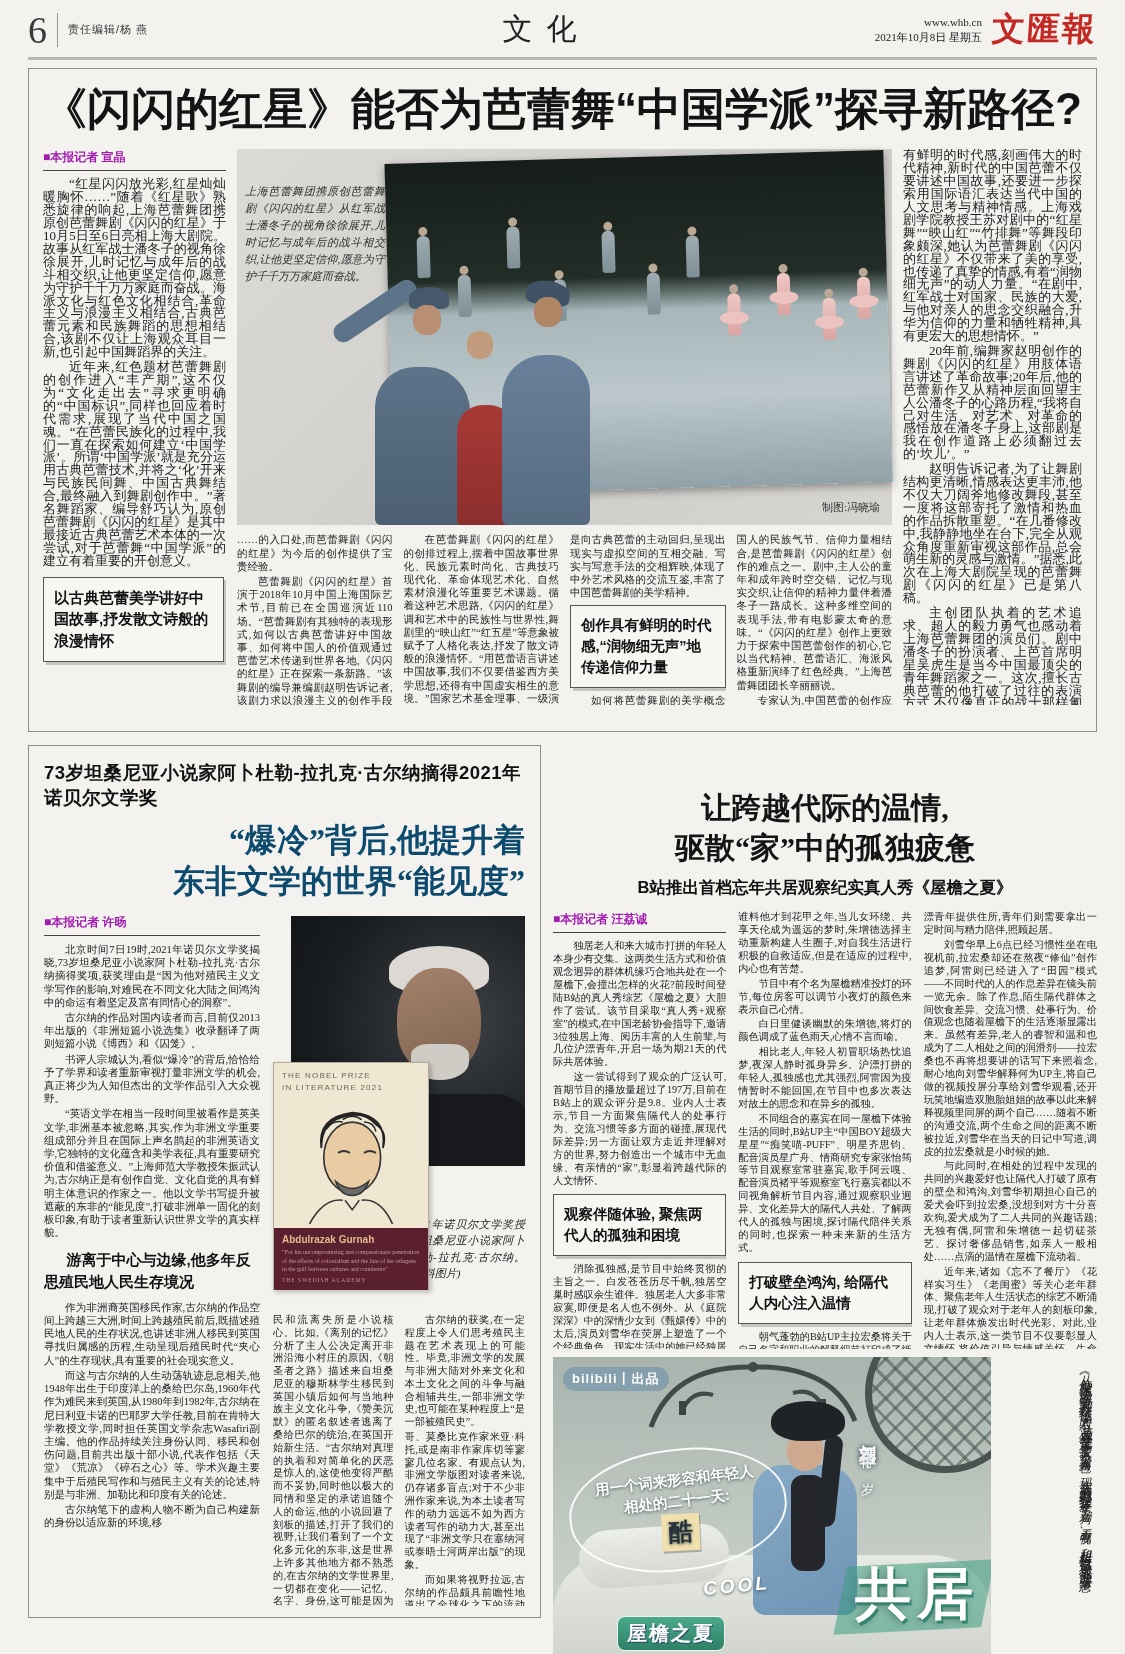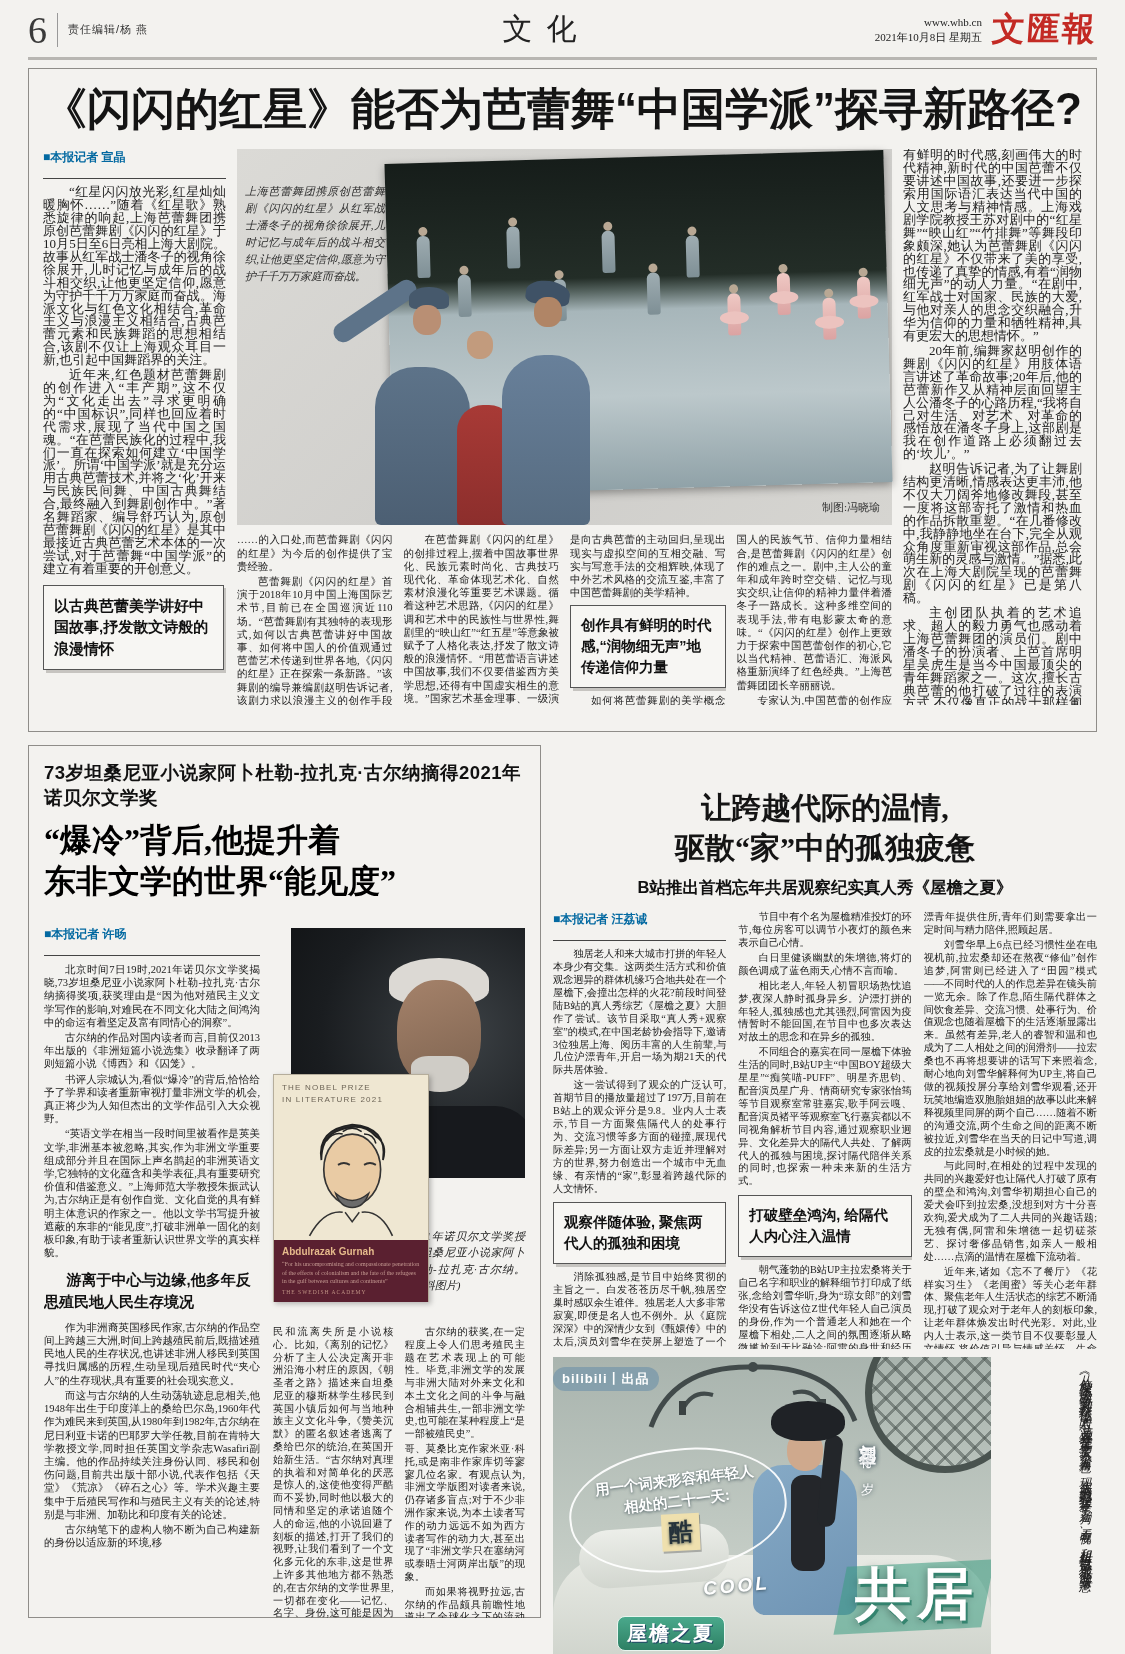--- a/index.html
+++ b/index.html
@@ -28,22 +28,22 @@
   .hdr-right { display:flex; align-items:center; gap:10px; }
   .hdr-meta { text-align:right; font-size:11px; line-height:15px; color:#222; }
   .masthead { font-size:33px; font-weight:bold; color:#c32a24; letter-spacing:2px;
               font-family:"Liberation Serif","DejaVu Serif",serif; transform:skewX(-4deg); }
 
   
   .bodyp { font-size:10.5px; line-height:13.2px; text-align:justify;
            text-indent:2em; margin-bottom:2px; color:#1b1b1b;}
   .frag { text-indent:0; }
   .byline { font-family:"Liberation Sans","DejaVu Sans",sans-serif;
-            font-size:12px; font-weight:bold; color:#0369a1;
-            border-bottom:1px solid #444; padding-bottom:12px; margin-bottom:7px; text-indent:0;}
+            font-size:12px; font-weight:bold; color:#a21caf;
+            border-bottom:1px solid #444; padding-bottom:4px; margin-bottom:7px; text-indent:0;}
   .subbox { border:1px solid #555; box-shadow:3px 3px 0 #c6c4c0;
             padding:9px 10px; margin:9px 2px 9px 0;
             font-family:"Liberation Sans","DejaVu Sans",sans-serif;
             font-size:15px; font-weight:bold; line-height:1.45; color:#111; background:#f7f6f3;}
   .plainsub { font-family:"Liberation Sans","DejaVu Sans",sans-serif;
               font-size:15px; font-weight:bold; line-height:1.45; color:#111;
               margin:10px 0 8px; text-indent:1.5em;}
 
   
   .main-box { position:absolute; top:68px; left:28px; width:1069px; height:664px;
@@ -94,22 +94,22 @@
   .mcredit { position:absolute; right:12px; bottom:10px; font-size:11px; color:#333; }
   .mmidcols { flex:1; display:flex; gap:11px; min-height:0; }
   .mc { flex:1; overflow:hidden; }
   .mc .subbox { font-size:14.5px; margin:6px 0; }
 
   
   .nobel-box { position:absolute; top:745px; left:28px; width:513px; height:873px;
                border:1px solid #8f8d89; padding:14px 15px; }
   .n-kicker { font-family:"Liberation Sans","DejaVu Sans",sans-serif;
               font-size:18.5px; font-weight:bold; color:#111; margin-bottom:10px; letter-spacing:0.5px;}
-  .n-headline { text-align:left; font-weight:900; font-size:32px; line-height:1.28;
-                color:#000000; margin-bottom:24px; }
+  .n-headline { text-align:right; font-weight:900; font-size:32px; line-height:1.28;
+                color:#0c4a6e; margin-bottom:12px; }
   .n-body { display:flex; gap:13px; height:692px; }
   .ncol1 { width:216px; overflow:hidden; }
   .nright { flex:1; display:flex; flex-direction:column; min-width:0; }
   .nfigs { height:394px; position:relative; }
   .portrait { position:absolute; right:0; top:2px; width:234px; height:250px;
               background:radial-gradient(circle at 72% 42%, #3c4145 0%, #1a1d20 62%, #101214 100%); overflow:hidden;}
   .pface { position:absolute; right:44px; top:52px; width:84px; height:106px;
            background:linear-gradient(160deg,#a5826a,#7d6350); border-radius:46% 46% 44% 44%; }
   .phair { position:absolute; right:36px; top:30px; width:100px; height:46px;
            background:#dcd9d4; border-radius:50% 50% 30% 30%; }
@@ -162,21 +162,21 @@
   .w-hat { position:absolute; left:28px; top:0; width:74px; height:40px;
            background:#1f2226; border-radius:50% 50% 42% 42%; }
   .w-face { position:absolute; left:44px; top:30px; width:36px; height:40px;
             background:#cfa98d; border-radius:46%; }
   .w-hair { position:absolute; left:78px; top:34px; width:18px; height:92px;
             background:#23262a; border-radius:10px; transform:rotate(6deg);}
   .w-jacket { position:absolute; left:10px; top:64px; width:104px; height:150px;
               background:linear-gradient(150deg,#86aac6,#6f94b4); border-radius:30px 34px 12px 12px; }
   .w-inner { position:absolute; left:48px; top:74px; width:34px; height:96px;
              background:#24262a; border-radius:12px; }
-  .bz-brand { position:absolute; left:0; top:10px; z-index:3;
+  .bz-brand { position:absolute; left:10px; top:10px; z-index:3;
               background:rgba(110,145,170,.62); color:#fff; font-weight:bold;
               font-family:"Liberation Sans","DejaVu Sans",sans-serif;
               font-size:13px; padding:3px 9px; border-radius:12px; letter-spacing:1px;}
   .bubble { position:absolute; left:16px; top:92px; width:218px; height:122px;
             border:2.5px solid rgba(255,255,255,.92); border-radius:48%;
             transform:rotate(-7deg); z-index:3; color:#fff;
             display:flex; flex-direction:column; align-items:center; justify-content:center;
             text-align:center; padding:10px 24px;
             font-family:"Liberation Sans","DejaVu Sans",sans-serif;
             font-size:14.5px; font-weight:bold; line-height:1.45;
@@ -370,20 +370,21 @@
   <div class="bz-cols">
     <div class="bzc">
       <p class="byline">■本报记者 汪荔诚</p>
       <p class="bodyp">独居老人和来大城市打拼的年轻人本身少有交集。这两类生活方式和价值观念迥异的群体机缘巧合地共处在一个屋檐下,会撞出怎样的火花?前段时间登陆B站的真人秀综艺《屋檐之夏》大胆作了尝试。该节目采取“真人秀+观察室”的模式,在中国老龄协会指导下,邀请3位独居上海、阅历丰富的人生前辈,与几位沪漂青年,开启一场为期21天的代际共居体验。</p>
       <p class="bodyp">这一尝试得到了观众的广泛认可,首期节目的播放量超过了197万,目前在B站上的观众评分是9.8。业内人士表示,节目一方面聚焦隔代人的处事行为、交流习惯等多方面的碰撞,展现代际差异;另一方面让双方走近并理解对方的世界,努力创造出一个城市中无血缘、有亲情的“家”,彰显着跨越代际的人文情怀。</p>
       <div class="subbox">观察伴随体验, 聚焦两代人的孤独和困境</div>
       <p class="bodyp">消除孤独感,是节目中始终贯彻的主旨之一。白发苍苍历尽千帆,独居空巢时感叹余生谁伴。独居老人大多非常寂寞,即便是名人也不例外。从《庭院深深》中的深情少女到《甄嬛传》中的太后,演员刘雪华在荧屏上塑造了一个个经典角色。现实生活中的她已经独居近十年,遛狗、看电视、和姐姐打电话是她一成不变的生活常态。“其实一个人住别的都不怕,万一有一天你不小心摔跤了,是没有人知道的。”刘雪华也有苦恼。</p>
 
     </div>
     <div class="bzc">
+      <p class="bodyp frag">谁料他才到花甲之年,当儿女环绕、共享天伦成为遥远的梦时,朱增德选择主动重新构建人生圈子,对自我生活进行积极的自救适应,但是在适应的过程中,内心也有苦楚。</p>
       <p class="bodyp">节目中有个名为屋檐精准投灯的环节,每位房客可以调节小夜灯的颜色来表示自己心情。</p>
       <p class="bodyp">白日里健谈幽默的朱增德,将灯的颜色调成了蓝色雨天,心情不言而喻。</p>
       <p class="bodyp">相比老人,年轻人初冒职场热忱追梦,夜深人静时孤身异乡。沪漂打拼的年轻人,孤独感也尤其强烈,阿雷因为疫情暂时不能回国,在节目中也多次表达对故土的思念和在异乡的孤独。</p>
       <p class="bodyp">不同组合的嘉宾在同一屋檐下体验生活的同时,B站UP主“中国BOY超级大星星”“痴笑喵-PUFF”、明星齐思钧、配音演员星广舟、情商研究专家张怡筠等节目观察室常驻嘉宾,歌手阿云嘎、配音演员褚平等观察室飞行嘉宾都以不同视角解析节目内容,通过观察职业迥异、文化差异大的隔代人共处、了解两代人的孤独与困境,探讨隔代陪伴关系的同时,也探索一种未来新的生活方式。</p>
       <div class="subbox">打破壁垒鸿沟, 给隔代人内心注入温情</div>
       <p class="bodyp">朝气蓬勃的B站UP主拉宏桑将关于自己名字和职业的解释细节打印成了纸张,念给刘雪华听,身为“琼女郎”的刘雪华没有告诉这位Z世代年轻人自己演员的身份,作为一个普通老人和她在一个屋檐下相处,二人之间的氛围逐渐从略微尴尬到无比融洽;阿雷的身世和经历让上海“老克勒”朱增德连连大呼有西方文化差异……该节目的组合设计独具匠心,三位独居上海的人生前辈为沪</p>
     </div>
     <div class="bzc">
       <p class="bodyp frag">漂青年提供住所,青年们则需要拿出一定时间与精力陪伴,照顾起居。</p>
       <p class="bodyp">刘雪华早上6点已经习惯性坐在电视机前,拉宏桑却还在熬夜“修仙”创作追梦,阿雷则已经进入了“田园”模式——不同时代的人的作息差异在镜头前一览无余。除了作息,陌生隔代群体之间饮食差异、交流习惯、处事行为、价值观念也随着屋檐下的生活逐渐显露出来。虽然有差异,老人的睿智和温和也成为了二人相处之间的润滑剂——拉宏桑也不再将想要讲的话写下来照着念,耐心地向刘雪华解释何为UP主,将自己做的视频投屏分享给刘雪华观看,还开玩笑地编造双胞胎姐姐的故事以此来解释视频里同屏的两个自己……随着不断的沟通交流,两个生命之间的距离不断被拉近,刘雪华在当天的日记中写道,调皮的拉宏桑就是小时候的她。</p>

